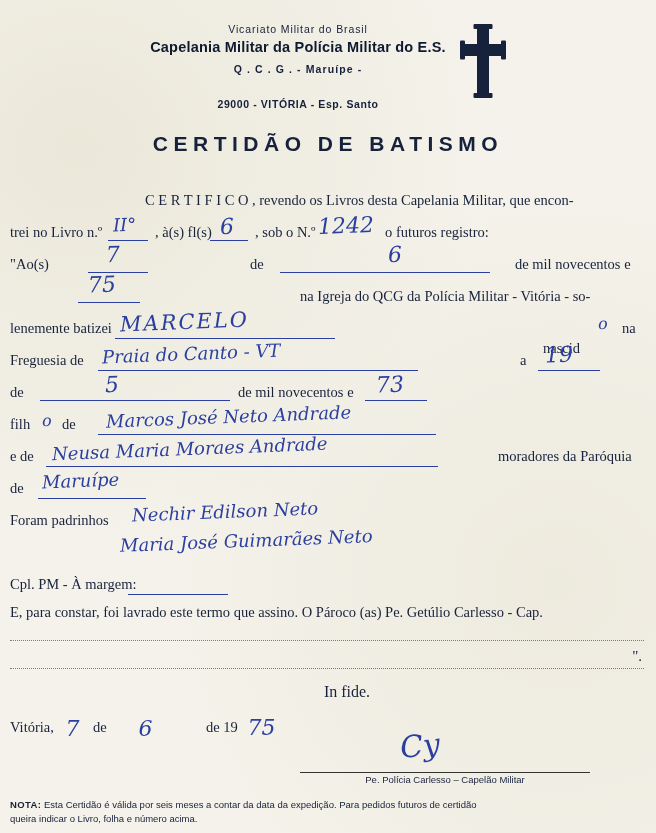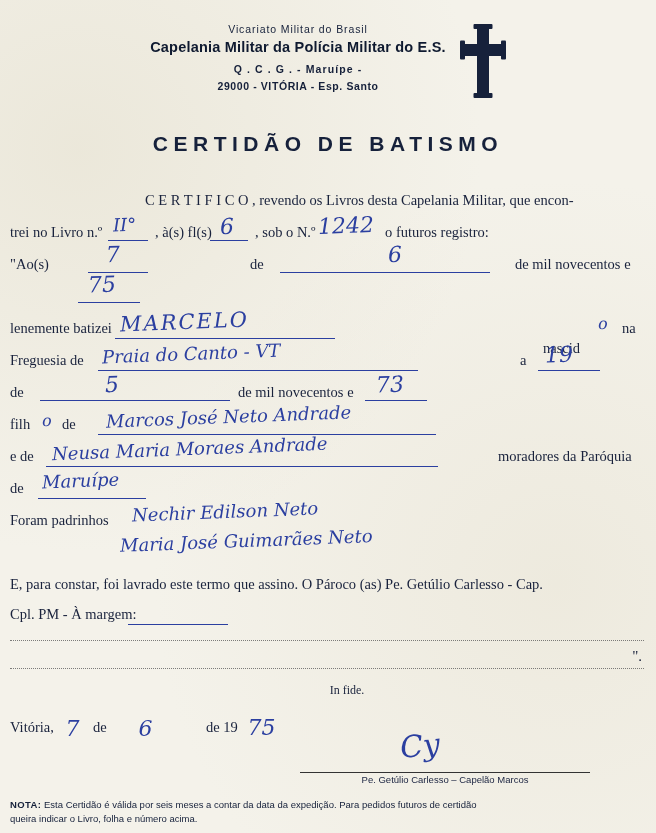--- a/index.html
+++ b/index.html
@@ -62,21 +62,21 @@
     letter-spacing: 1.1px;
     color: #15203a;
     margin-top: 4px;
   }
   .hdr-line4 {
     font-family: "Liberation Sans", sans-serif;
     font-size: 10.5px;
     font-weight: bold;
     letter-spacing: 0.6px;
     color: #15203a;
-    margin-top: 3px;
+    margin-top: 21px;
   }
   .cross {
     margin-left: 14px;
     margin-top: 2px;
   }
 
   
   .doc-title {
     position: absolute;
     top: 132px;
@@ -132,21 +132,21 @@
     border-bottom: 1px dotted #555;
     opacity: .75;
   }
 
   
   .infide {
     position: absolute;
     top: 683px;
     left: 0; right: 0;
     text-align: center;
-    font-size: 12px;
+    font-size: 16px;
     color: #19223c;
     padding-left: 38px;
   }
   .vitoria {
     position: absolute;
     top: 712px;
     left: 10px;
     font-size: 14.5px;
     color: #19223c;
   }
@@ -250,20 +250,21 @@
       <span class="ul" style="left:78px; top:22px; width:60px;"></span>
       <span class="txt" style="left:240px;">de</span>
       <span class="hand num" style="left:378px; top:-8px;">6</span>
       <span class="ul" style="left:270px; top:22px; width:210px;"></span>
       <span class="txt" style="left:505px;">de mil novecentos e</span>
     </div>
 
     <div class="line">
       <span class="hand num" style="left:78px; top:-10px;">75</span>
       <span class="ul" style="left:68px; top:20px; width:62px;"></span>
+      <span class="txt" style="left:290px;">na Igreja do QCG da Polícia Militar - Vitória - so-</span>
     </div>
 
     <div class="line">
       <span class="txt" style="left:0px;">lenemente batizei</span>
       <span class="hand big" style="left:110px; top:-4px; letter-spacing:2px;">MARCELO</span>
       <span class="ul" style="left:105px; top:24px; width:220px;"></span>
       <span class="txt" style="left:533px;margin-top:20px;">nascid</span>
       <span class="hand sm" style="left:588px; top:0px;">o</span>
       <span class="txt" style="left:612px;">na</span>
     </div>
@@ -309,48 +310,48 @@
 
     <div class="line">
       <span class="txt" style="left:0px;">Foram padrinhos</span>
       <span class="hand mid" style="left:122px; top:-5px;">Nechir Edilson Neto</span>
     </div>
 
     <div class="line">
       <span class="hand mid" style="left:110px; top:-8px;">Maria José Guimarães Neto</span>
     </div>
 
-    <div class="line" style="height:30px;">
-      <span class="txt" style="left:0px;">E, para constar, foi lavrado este termo que assino. O Pároco (as) Pe. Getúlio Carlesso - Cap.</span>
-    </div>
-
     <div class="line" style="height:28px;">
       <span class="txt" style="left:0px;">Cpl. PM - À margem:</span>
       <span class="ul" style="left:118px; top:24px; width:100px;"></span>
+    </div>
+
+    <div class="line" style="height:30px;">
+      <span class="txt" style="left:0px;">E, para constar, foi lavrado este termo que assino. O Pároco (as) Pe. Getúlio Carlesso - Cap.</span>
     </div>
   </div>
 
   <div class="dots" style="top:640px;"></div>
   <div class="dots" style="top:668px;"></div>
   <div class="quote-end">".</div>
 
   <div class="infide">In fide.</div>
 
   <div class="vitoria">
     <span>Vitória,</span>
     <span class="hand num" style="position:relative; top:4px; left:8px;">7</span>
     <span style="margin-left:18px;">de</span>
     <span class="hand num" style="position:relative; top:4px; left:28px;">6</span>
     <span style="margin-left:78px;">de 19</span>
     <span class="hand num" style="position:relative; top:3px; left:6px;">75</span>
   </div>
 
   <div class="signature">Cy</div>
   <div class="sig-line"></div>
-  <div class="sig-caption">Pe. Getúlio Carlesso – Capelão Marcos</div>
+  <div class="sig-caption">Pe. Polícia Carlesso – Capelão Militar</div>
 
   <div class="nota">
     <b>NOTA:</b>
     <span>Esta  Certidão  é  válida  por  seis  meses  a contar  da  data  da  expedição.  Para  pedidos  futuros  de  certidão</span><br>
     <span>queira indicar o Livro, folha e número acima.</span>
   </div>
 
 </div>
 
 </body></html>

